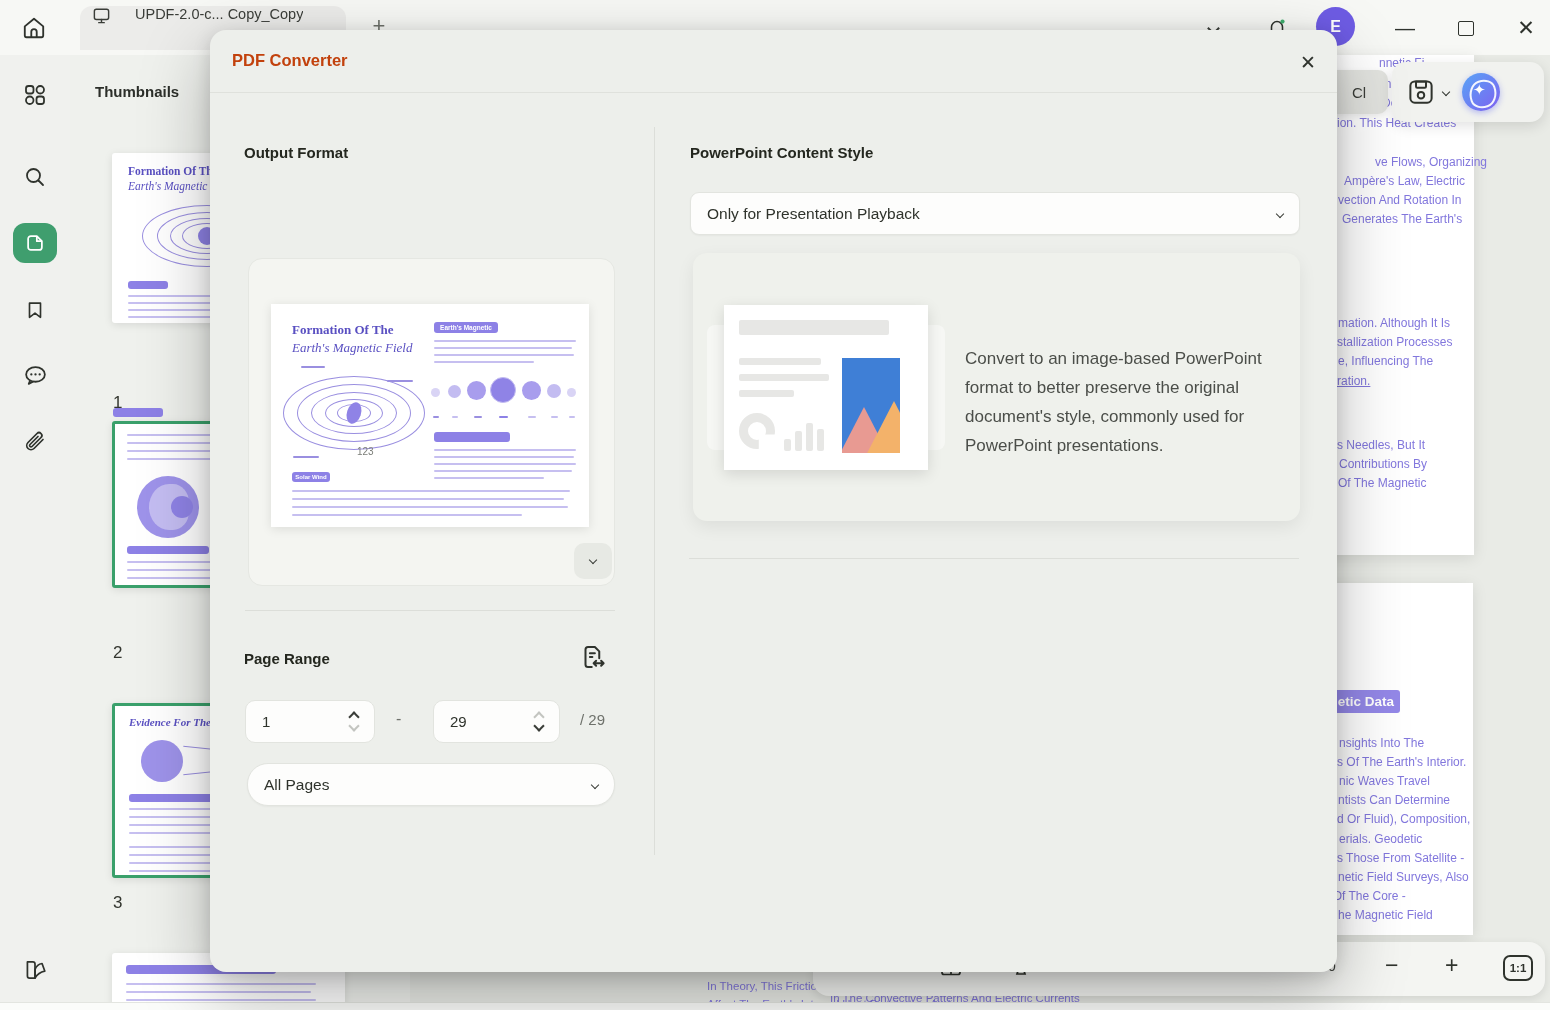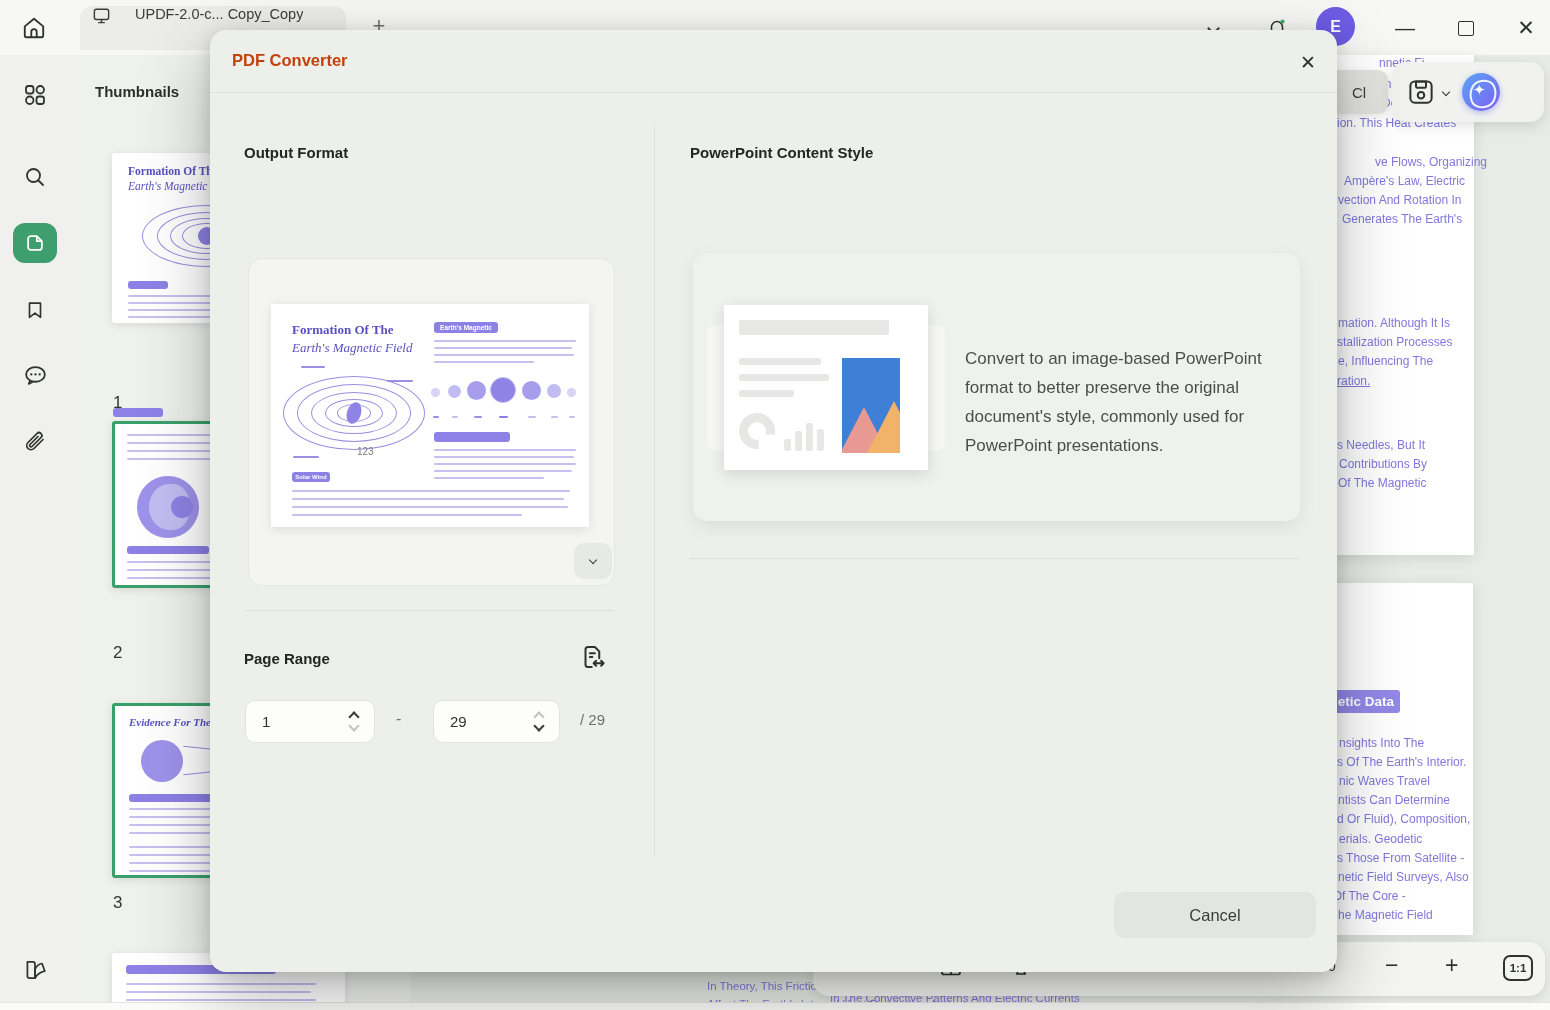--- a/index.html
+++ b/index.html
@@ -399,24 +399,32 @@
       <span class="sdn" style="border-color:#c3c5c0;"></span>
     </div>
     <div style="position:absolute;left:186px;top:680px;font-size:16px;color:#6e716b;">-</div>
     <div class="spin" style="left:223px; top:670px; width:127px;">
       <span class="val">29</span>
       <span class="sup" style="border-color:#c3c5c0;"></span>
       <span class="sdn" style="border-color:#3a3d38;"></span>
     </div>
     <div style="position:absolute;left:370px;top:681px;font-size:15px;color:#6e716b;">/ 29</div>
 
+    <div class="select" style="left:37px; top:733px; width:368px; height:43px; border-radius:21px;">
+      <span>All Pages</span>
+      <span class="chev sm" style="border-color:#3a3d38;"></span>
+    </div>
 
     <div style="position:absolute;left:444px;top:97px;width:1px;height:728px;background:#dcded9;"></div>
 
     <div class="seclabel" style="left:480px; top:114px;">PowerPoint Content Style</div>
+    <div class="select" style="left:480px; top:162px; width:610px; height:43px;">
+      <span>Only for Presentation Playback</span>
+      <span class="chev sm" style="border-color:#3a3d38;"></span>
+    </div>
 
     <div class="card2">
       <div style="position:absolute;left:14px;top:72px;width:238px;height:125px;background:rgba(255,255,255,.45);border-radius:8px;"></div>
       <div class="slide">
         <div class="gbar" style="left:15px;top:15px;width:150px;height:15px;"></div>
         <div class="gbar" style="left:15px;top:53px;width:82px;height:7px;"></div>
         <div class="gbar" style="left:15px;top:69px;width:90px;height:7px;"></div>
         <div class="gbar" style="left:15px;top:85px;width:55px;height:7px;"></div>
         <div style="position:absolute;left:15px;top:108px;width:36px;height:36px;border:9px solid #e7e7e5;border-radius:50%;clip-path:polygon(0 0,100% 0,100% 60%,55% 60%,55% 100%,0 100%);"></div>
         <div class="gbar" style="left:60px;top:134px;width:7px;height:12px;"></div>
@@ -426,18 +434,15 @@
         <div style="position:absolute;left:118px;top:53px;width:58px;height:95px;background:#3f7fd6;overflow:hidden;">
           <div style="position:absolute;left:-8px;bottom:-12px;width:0;height:0;border-left:30px solid transparent;border-right:30px solid transparent;border-bottom:58px solid #e89a92;"></div>
           <div style="position:absolute;left:18px;bottom:-14px;width:0;height:0;border-left:34px solid transparent;border-right:34px solid transparent;border-bottom:66px solid #f3b26a;"></div>
         </div>
       </div>
       <div class="desc">Convert to an image-based PowerPoint format to better preserve the original document's style, commonly used for PowerPoint presentations.</div>
     </div>
 
     <div class="divline" style="left:479px; top:528px; width:610px;"></div>
 
-    <div class="footbtn cancel">
-        <span>Cancel</span>
-      </div>
   </div>
 
 </div>
 
 </body></html>

